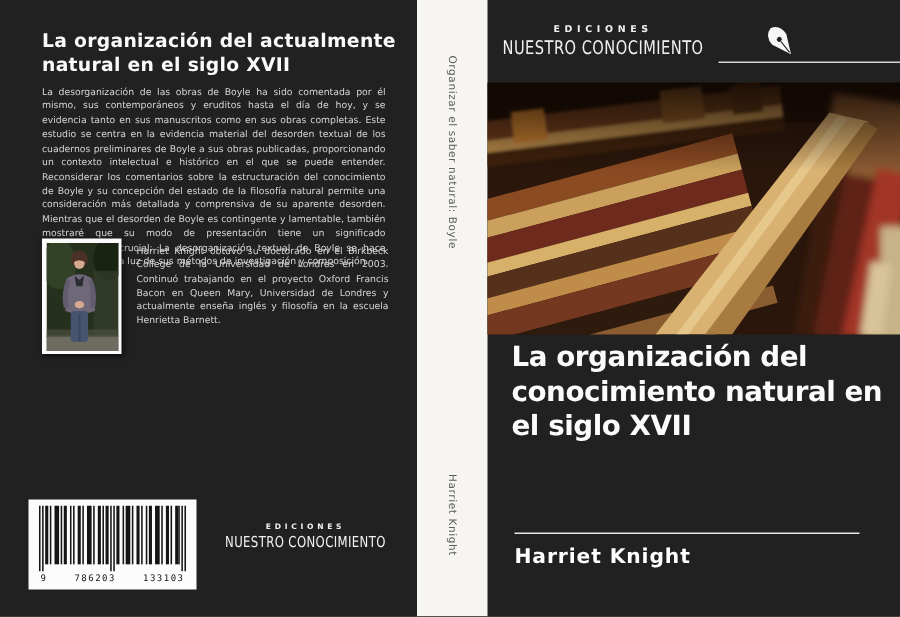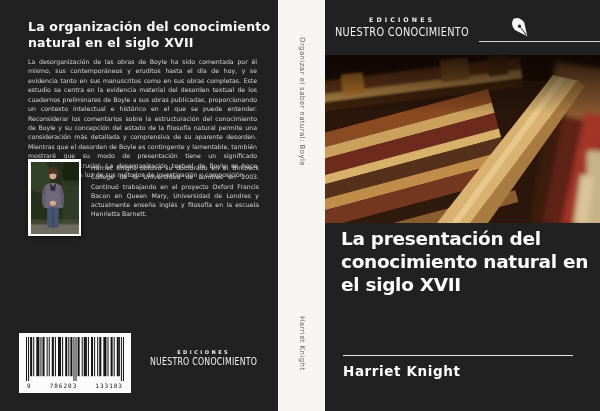--- a/index.html
+++ b/index.html
@@ -82,21 +82,21 @@
     position:absolute; left:18px; top:363px;
     font-size:13.5px; font-weight:bold; color:#ffffff; letter-spacing:.6px;
   }
 </style>
 </head>
 <body>
 
 <div class="canvas">
 
   <section class="back-cover">
-    <h1 class="back-title">La organización del conocimiento
+    <h1 class="back-title">La organización del actualmente
 natural en el siglo XVII</h1>
     <p class="back-blurb">La desorganización de las obras de Boyle ha sido comentada por él mismo, sus contemporáneos y eruditos hasta el día de hoy, y se evidencia tanto en sus manuscritos como en sus obras completas. Este estudio se centra en la evidencia material del desorden textual de los cuadernos preliminares de Boyle a sus obras publicadas, proporcionando un contexto intelectual e histórico en el que se puede entender. Reconsiderar los comentarios sobre la estructuración del conocimiento de Boyle y su concepción del estado de la filosofía natural permite una consideración más detallada y comprensiva de su aparente desorden. Mientras que el desorden de Boyle es contingente y lamentable, también mostraré que su modo de presentación tiene un significado epistemológico crucial: La desorganización textual de Boyle se hace comprensible a la luz de sus métodos de investigación y composición.</p>
 
     <div class="author-row">
       <div class="author-photo">
         <svg viewBox="0 0 46 70" preserveAspectRatio="none">
           <rect x="0" y="0" width="46" height="70" fill="#25301d"></rect>
           <ellipse cx="8" cy="14" rx="11" ry="16" fill="#39482c" opacity=".7"></ellipse>
           <ellipse cx="40" cy="10" rx="10" ry="14" fill="#17200f" opacity=".8"></ellipse>
           <rect x="30" y="18" width="16" height="52" fill="#3c4431" opacity=".55"></rect>
@@ -241,20 +241,20 @@
           <rect x="-25" y="163" width="205" height="12" fill="#8a5c30"></rect>
         </g>
 
         <polygon points="112,168 152,168 254,26 228,20" fill="#d9b272"></polygon>
         <polygon points="145,168 163,168 260,31 252,26" fill="#a87c40"></polygon>
         <polygon points="126,168 134,168 240,24 234,22" fill="#e8cc92" opacity=".8"></polygon>
         <rect x="0" y="0" width="275" height="168" fill="url(#vig)"></rect>
       </svg>
     </div>
 
-    <h2 class="front-title">La presentación del
+    <h2 class="front-title">La organización del
 conocimiento natural en
 el siglo XVII</h2>
     <div class="author-rule"></div>
     <div class="front-author">Harriet Knight</div>
   </section>
 
 </div>
 
 </body></html>

